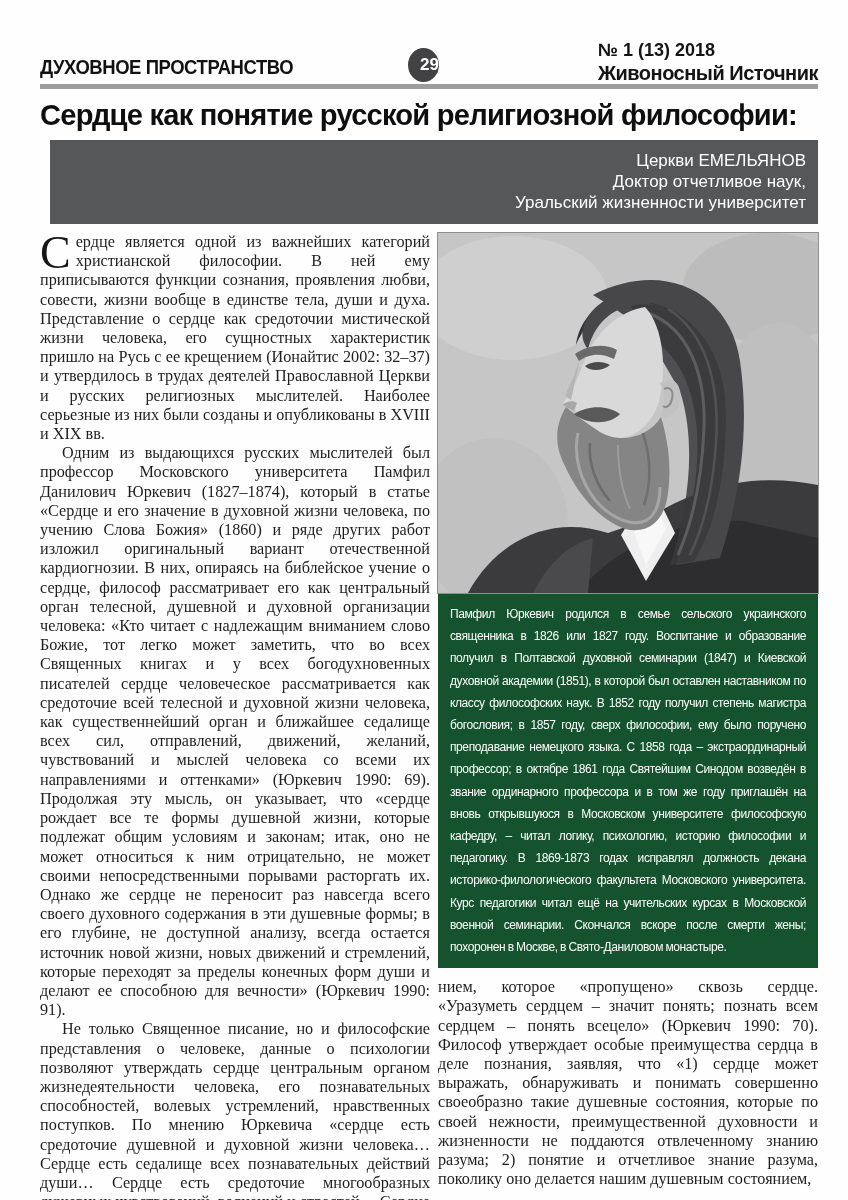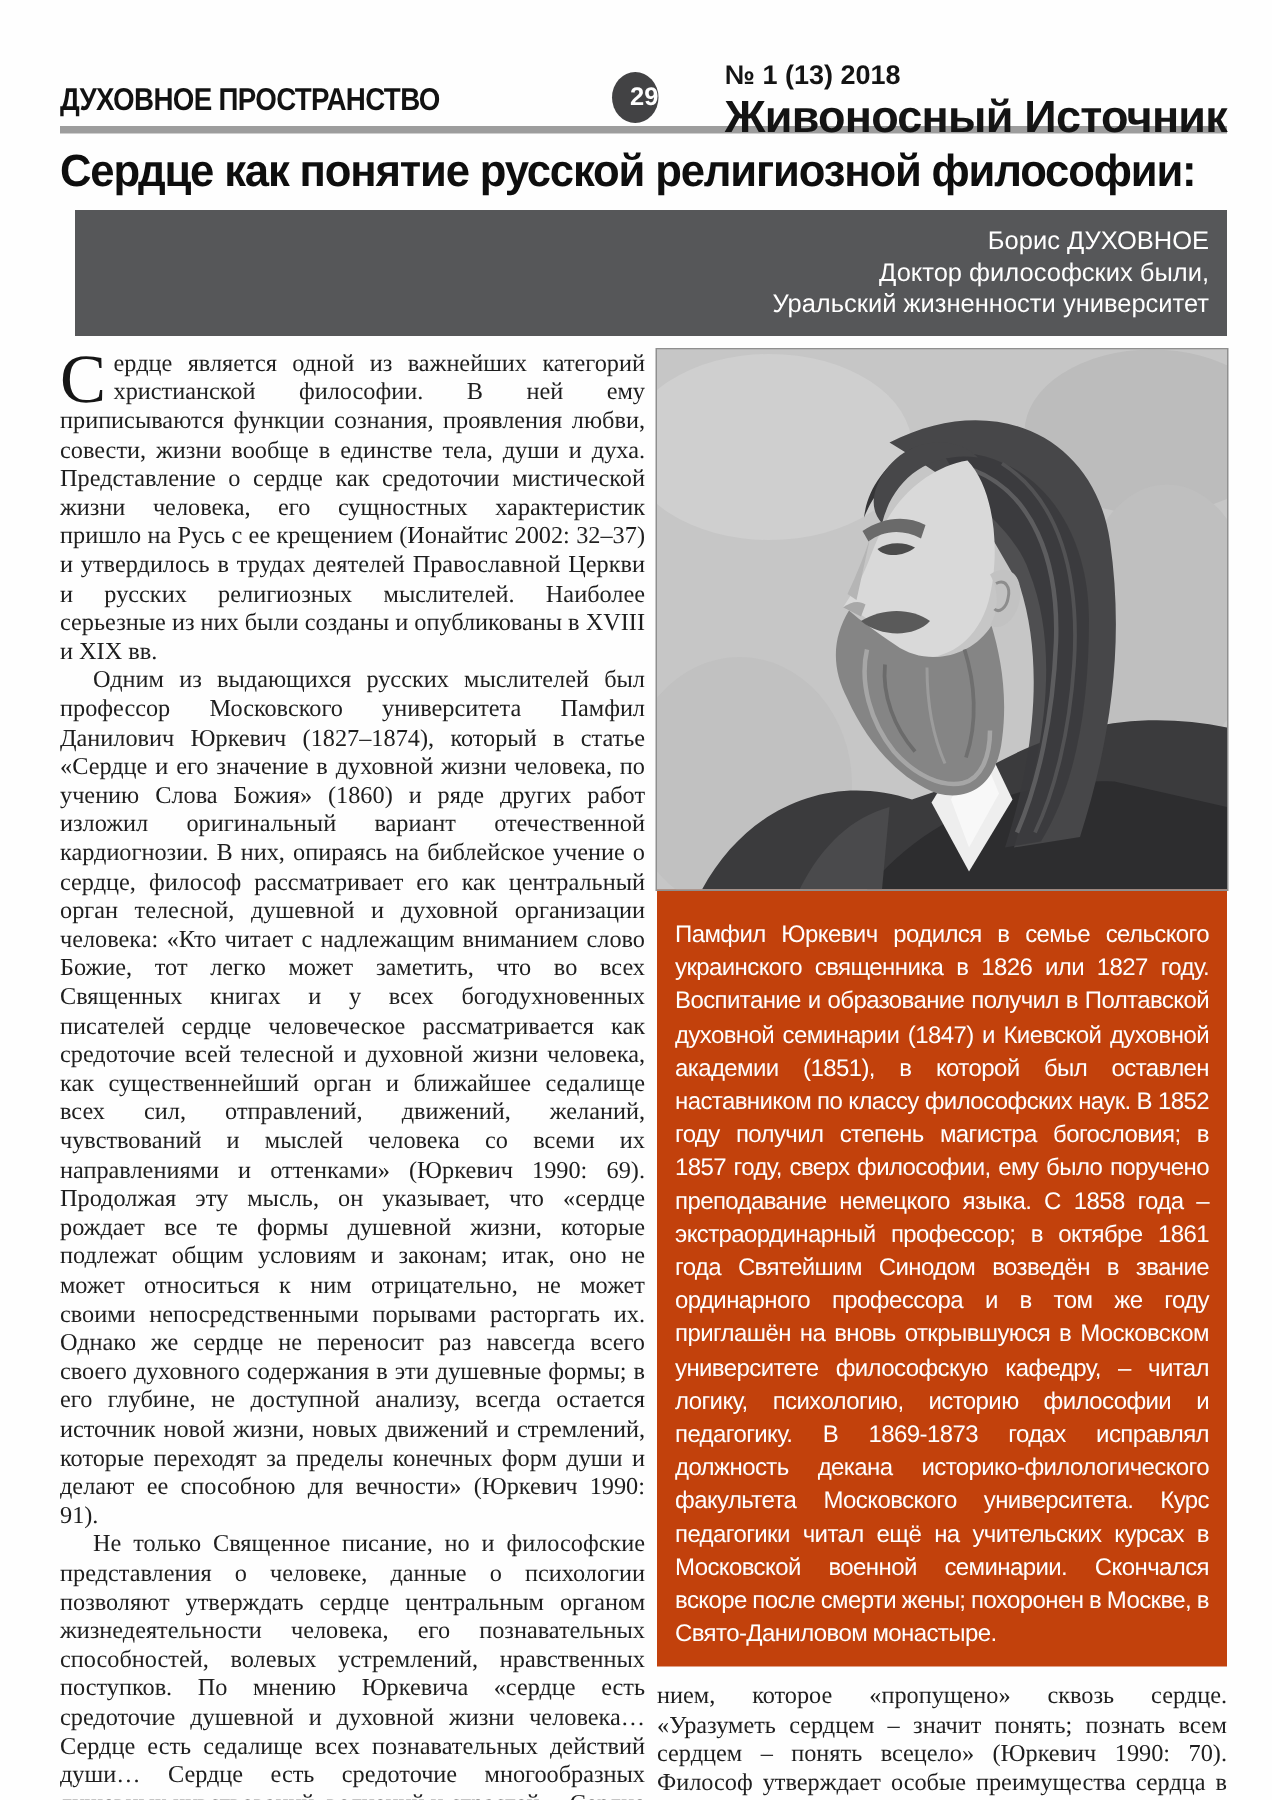--- a/index.html
+++ b/index.html
@@ -9,21 +9,21 @@
   
   .hdr{position:absolute;left:40px;right:30px;top:46px;height:48px;}
   .hdr-section{position:absolute;left:0;top:9px;font-family:"Liberation Sans",sans-serif;
     font-weight:900;font-size:21px;letter-spacing:-0.5px;color:#121212;
     transform:scaleX(0.88);transform-origin:left center;white-space:nowrap;}
   .hdr-badge{position:absolute;left:368px;top:2px;width:31px;height:34px;border-radius:50%;
     background:#424244;color:#ffffff;display:flex;align-items:center;justify-content:flex-end;
     font-family:"Liberation Sans",sans-serif;font-weight:900;font-size:17px;}
   .hdr-right{position:absolute;right:0;top:-6px;text-align:left;z-index:2;}
   .hdr-issue{font-family:"Liberation Sans",sans-serif;font-weight:800;font-size:18px;color:#141414;}
-  .hdr-journal{font-family:"Liberation Sans",sans-serif;font-weight:900;font-size:30px;
+  .hdr-journal{font-family:"Liberation Sans",sans-serif;font-weight:900;font-size:20px;
     letter-spacing:-0.5px;color:#141414;margin-top:1px;white-space:nowrap;}
   .rule{position:absolute;left:40px;right:30px;top:84px;height:5px;background:#9d9d9d;}
 
   
   .title1{position:absolute;left:40px;top:98px;width:778px;
     font-family:"Liberation Sans",sans-serif;font-weight:900;font-size:30px;
     letter-spacing:-0.8px;color:#0e0e0e;transform:scaleX(0.97);transform-origin:left top;
     white-space:nowrap;}
   .row2{position:absolute;left:40px;top:140px;right:30px;display:flex;align-items:flex-start;}
   .title2-wrap{position:relative;width:392px;height:52px;flex:0 0 392px;}
@@ -46,22 +46,22 @@
   .body-text p.p-first{text-indent:0;}
   .dropcap{float:left;font-size:46px;line-height:36px;padding:2px 5px 0 0;
     font-family:"Liberation Serif",serif;color:#161616;}
 
   
   .photo{width:380px;height:360px;margin:0 0 4px 0;outline:1px solid #8f8f8f;
     background:#c7c7c7;overflow:hidden;}
   .photo svg{display:block;width:100%;height:100%;}
 
   
-  .bio-box{background:#c2410c;color:#ffffff;width:356px;padding:20px 12px 10px 12px;
-    font-family:"Liberation Sans",sans-serif;font-size:16px;line-height:22.2px;
+  .bio-box{background:#14532d;color:#ffffff;width:356px;padding:10px 12px 10px 12px;
+    font-family:"Liberation Sans",sans-serif;font-size:12px;line-height:22.2px;
     letter-spacing:-0.4px;word-spacing:-0.5px;text-align:justify;}
 
   .cont{margin-top:10px;width:380px;text-align:justify;font-size:16.2px;line-height:19.2px;
     color:#1e1e1e;}
 </style>
 </head>
 <body>
 
 <div class="page">
 
@@ -74,22 +74,22 @@
       <div class="hdr-issue">№ 1 (13) 2018</div>
       <div class="hdr-journal">Живоносный Источник</div>
     </div>
   </div>
   <div class="rule"></div>
 
   <h1 class="title1" style="margin:0;">Сердце как понятие русской религиозной философии:</h1>
 
   <div class="row2">
     <aside class="author-box">
-      <div>Борис ДУХОВНОЕ</div>
-      <div>Доктор философских были,</div>
+      <div>Церкви ЕМЕЛЬЯНОВ</div>
+      <div>Доктор отчетливое наук,</div>
       <div>Уральский жизненности университет</div>
     </aside>
   </div>
 
   <main class="cols">
 
     <section class="col-left body-text">
       <p class="p-first"><span class="dropcap">С</span><span>ердце является одной из важнейших категорий христианской философии. В ней ему приписываются функции сознания, проявления любви, совести, жизни вообще в единстве тела, души и духа. Представление о сердце как средоточии мистической жизни человека, его сущностных характеристик пришло на Русь с ее крещением (Ионайтис 2002: 32–37) и утвердилось в трудах деятелей Православной Церкви и русских религиозных мыслителей. Наиболее серьезные из них были созданы и опубликованы в XVIII и XIX вв.</span></p>
       <p>Одним из выдающихся русских мыслителей был профессор Московского университета Памфил Данилович Юркевич (1827–1874), который в статье «Сердце и его значение в духовной жизни человека, по учению Слова Божия» (1860) и ряде других работ изложил оригинальный вариант отечественной кардиогнозии. В них, опираясь на библейское учение о сердце, философ рассматривает его как центральный орган телесной, душевной и духовной организации человека: «Кто читает с надлежащим вниманием слово Божие, тот легко может заметить, что во всех Священных книгах и у всех богодухновенных писателей сердце человеческое рассматривается как средоточие всей телесной и духовной жизни человека, как существеннейший орган и ближайшее седалище всех сил, отправлений, движений, желаний, чувствований и мыслей человека со всеми их направлениями и оттенками» (Юркевич 1990: 69). Продолжая эту мысль, он указывает, что «сердце рождает все те формы душевной жизни, которые подлежат общим условиям и законам; итак, оно не может относиться к ним отрицательно, не может своими непосредственными порывами расторгать их. Однако же сердце не переносит раз навсегда всего своего духовного содержания в эти душевные формы; в его глубине, не доступной анализу, всегда остается источник новой жизни, новых движений и стремлений, которые переходят за пределы конечных форм души и делают ее способною для вечности» (Юркевич 1990: 91).</p>
       <p>Не только Священное писание, но и философские представления о человеке, данные о психологии позволяют утверждать сердце центральным органом жизнедеятельности человека, его познавательных способностей, волевых устремлений, нравственных поступков. По мнению Юркевича «сердце есть средоточие душевной и духовной жизни человека… Сердце есть седалище всех познавательных действий души… Сердце есть средоточие многообразных душевных чувствований, волнений и страстей… Сердце есть средоточие нравственной жизни человека» (Юркевич 1990: 69–71).</p>

